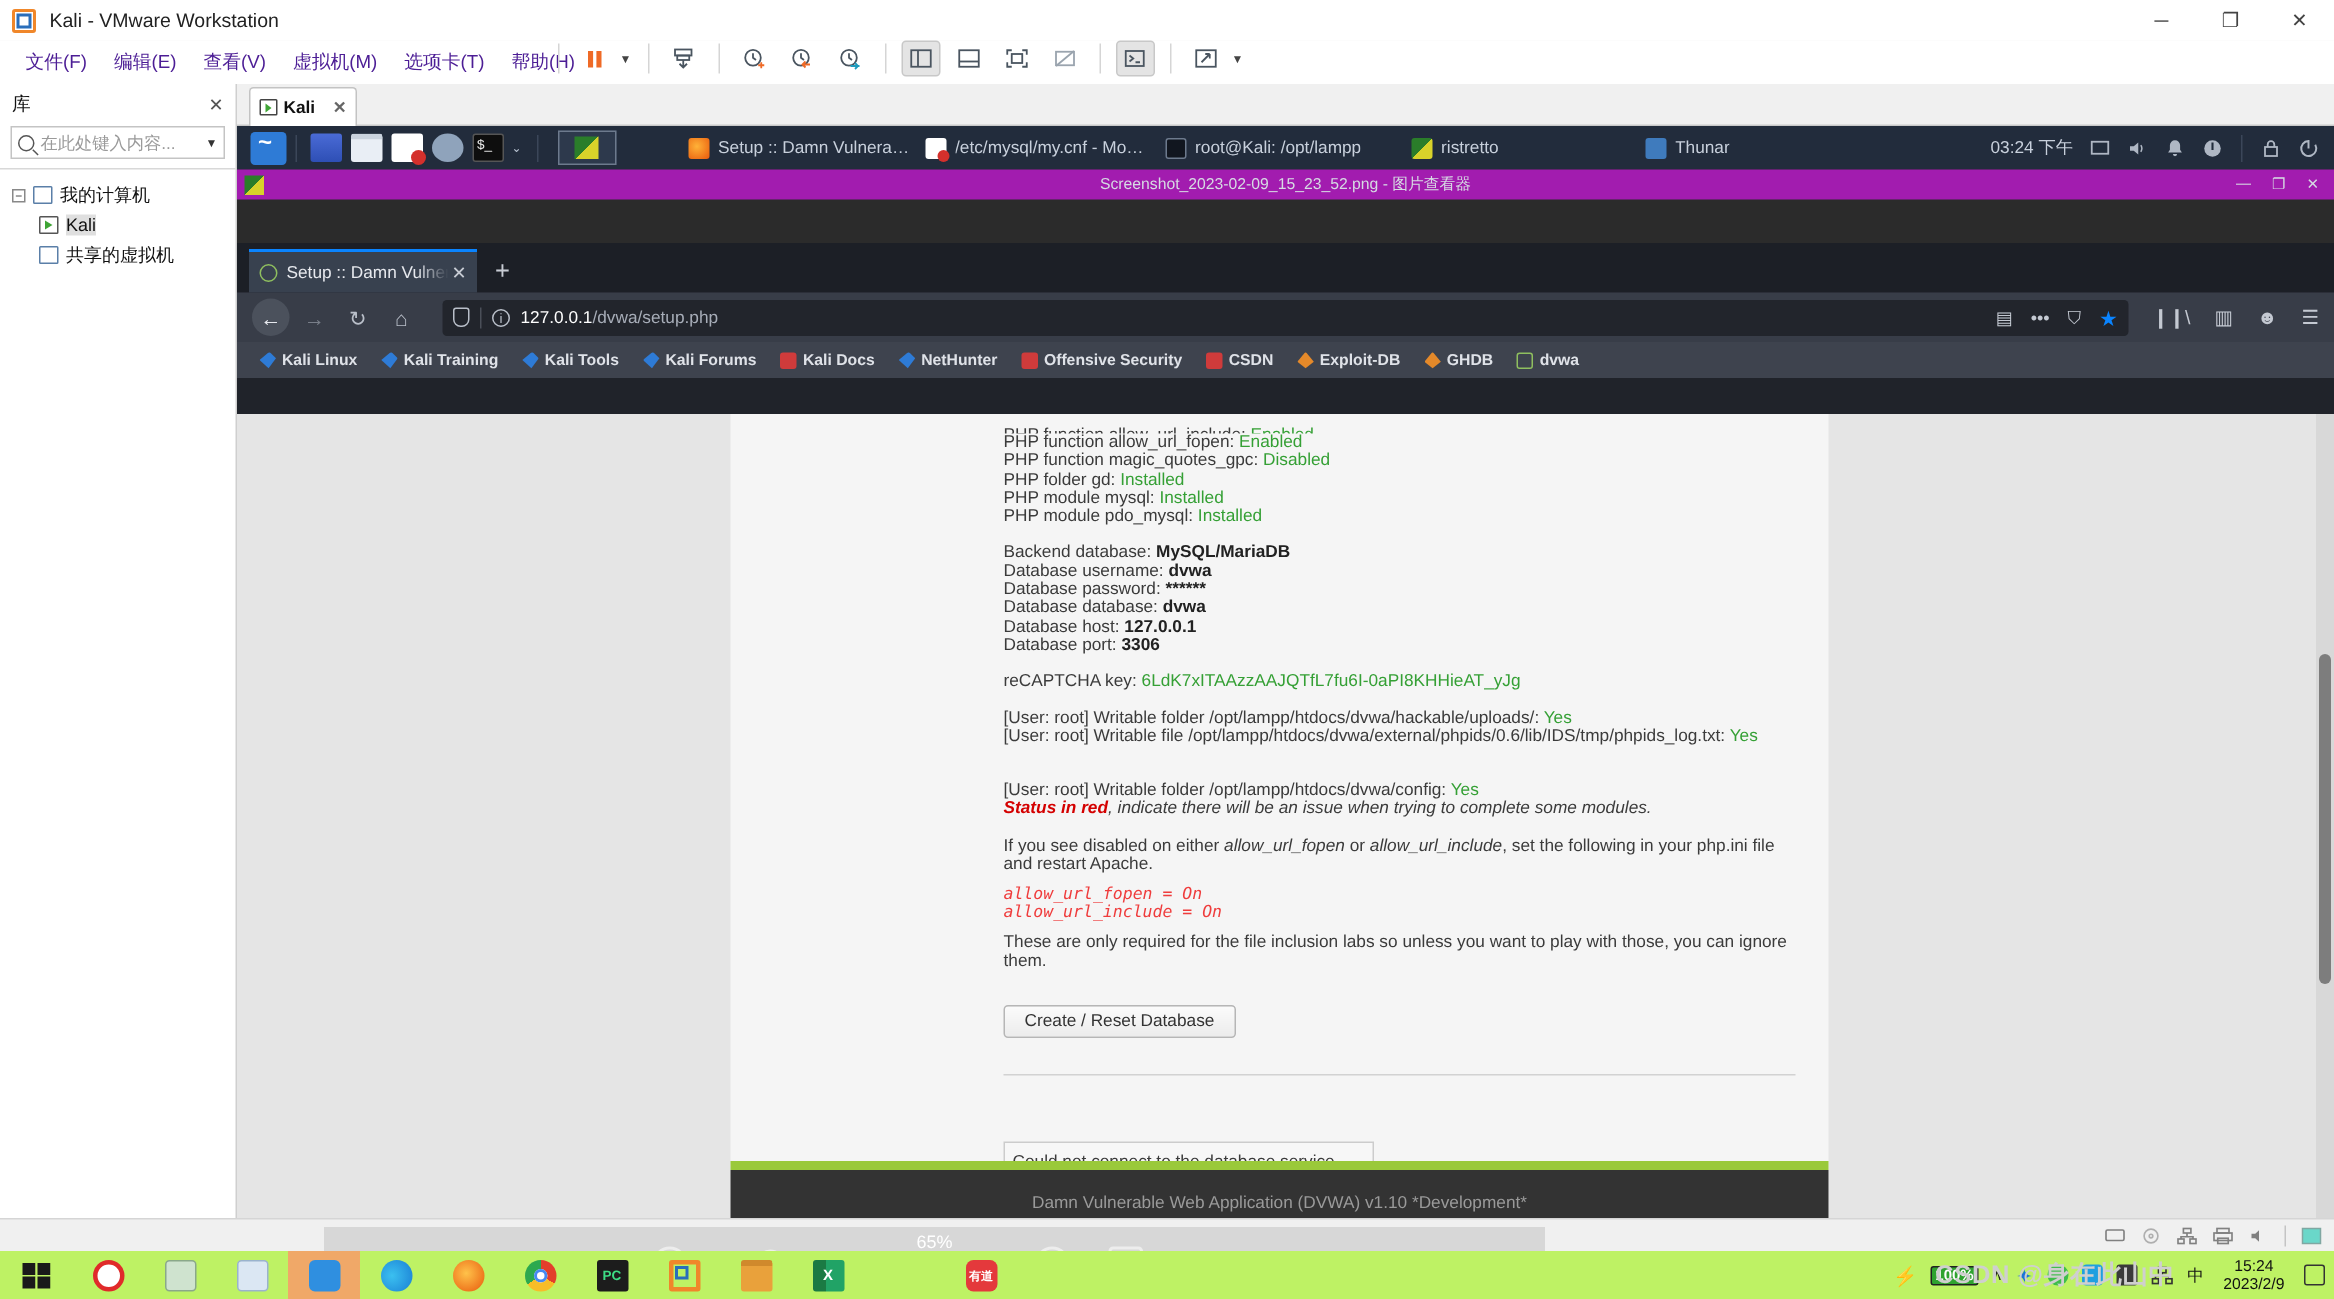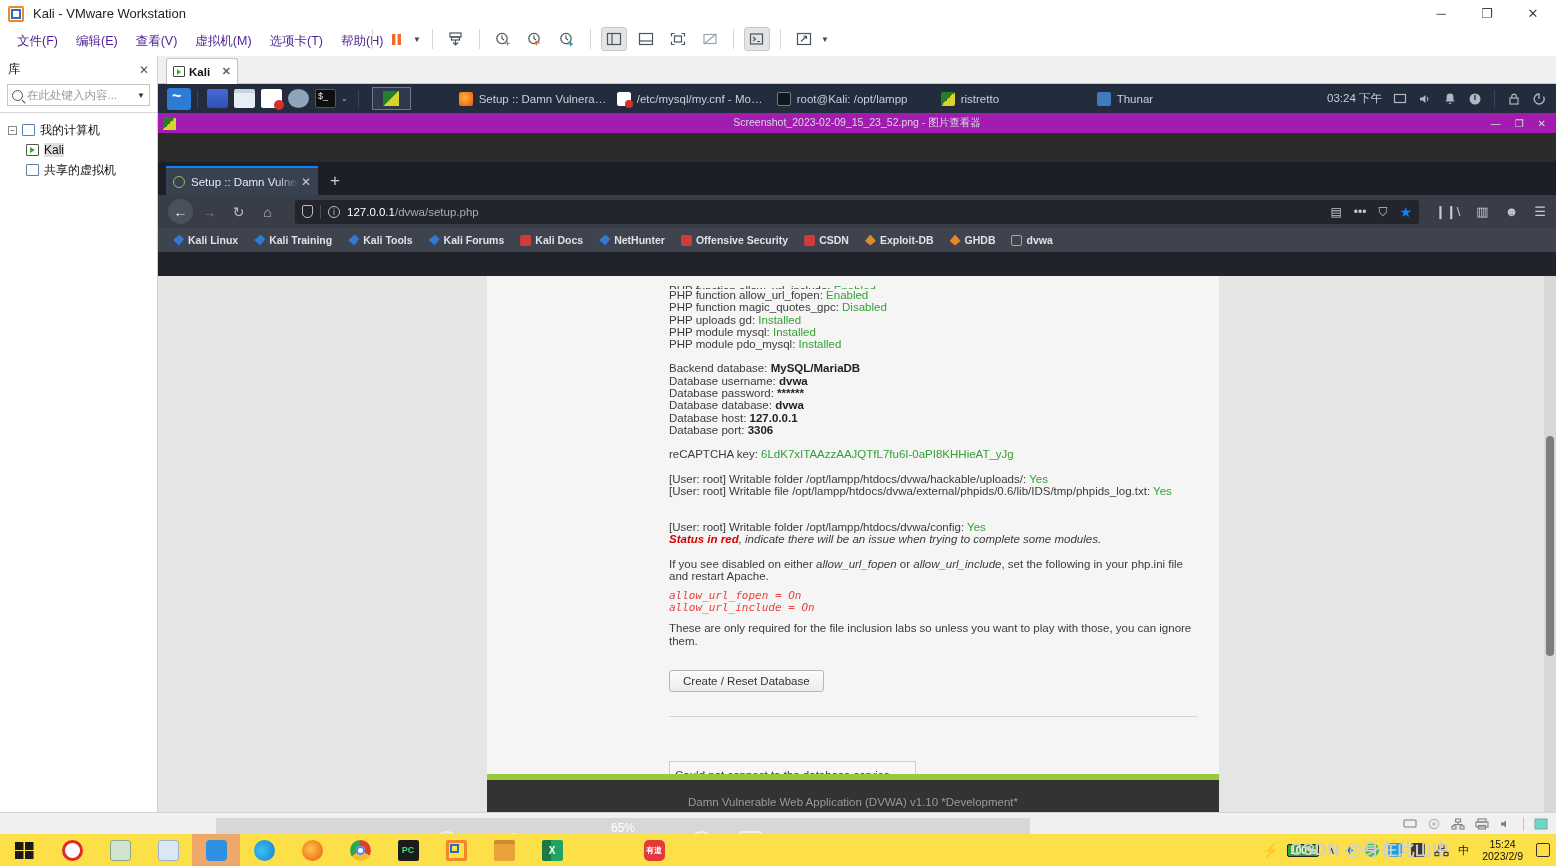--- a/index.html
+++ b/index.html
@@ -219,21 +219,21 @@
   .ivb { width:23px; height:23px; border:2px solid rgba(255,255,255,.55); border-radius:50%;
     color:rgba(255,255,255,.8); font-size:15px; display:flex; align-items:center; justify-content:center; }
   .ivb.sq { border-radius:3px; font-size:11px; }
   .iv-slider { width:180px; height:3px; background:rgba(255,255,255,.55); position:relative; }
   .iv-slider .knob { position:absolute; left:20px; top:-8px; width:19px; height:19px;
     background:rgba(255,255,255,.55); border-radius:50%; }
   .iv-arrow { color:rgba(255,255,255,.5); font-size:26px; }
 
   
   .taskbar { position:absolute; left:0; top:834px; width:1556px; height:32px;
-    background:#fde047; display:flex; align-items:center; }
+    background:#bef264; display:flex; align-items:center; }
   .tb-item { width:48px; height:32px; display:flex; align-items:center; justify-content:center; flex:none; }
   .tb-item.hl { background:#f0a868; }
   .ic { width:21px; height:21px; border-radius:3px; position:relative; }
   .ic-opera { background:#fff; border:3px solid #e02a2a; border-radius:50%; }
   .ic-editor { background:#cfe3cf; border:1px solid #8aa88a; }
   .ic-notepad { background:#dbe7f3; border:1px solid #9ab3cd; }
   .ic-blue { background:#2f8fe0; border-radius:4px; }
   .ic-edge { background:radial-gradient(circle at 35% 50%,#3bc0f0,#1a7fd4); border-radius:50%; }
   .ic-ff { background:radial-gradient(circle at 42% 42%,#ffc24a,#e8590c); border-radius:50%; }
   .ic-chrome { background:conic-gradient(#e33e2b 0 33%,#f7bd28 0 66%,#2ca94f 0 100%); border-radius:50%; }
@@ -564,21 +564,21 @@
             </span>
         </div>
 
         <div class="page">
           <div class="page-col">
             <div class="page-inner">
 
               <div class="ln" style="height:5px;overflow:hidden;color:#3b3b3b"><span>PHP function allow_url_include:</span> <span class="ok">Enabled</span></div>
               <div class="ln"><span>PHP function allow_url_fopen:</span> <span class="ok">Enabled</span></div>
               <div class="ln"><span>PHP function magic_quotes_gpc:</span> <span class="ok">Disabled</span></div>
-              <div class="ln"><span>PHP uploads gd:</span> <span class="ok">Installed</span></div>
+              <div class="ln"><span>PHP folder gd:</span> <span class="ok">Installed</span></div>
               <div class="ln"><span>PHP module mysql:</span> <span class="ok">Installed</span></div>
               <div class="ln"><span>PHP module pdo_mysql:</span> <span class="ok">Installed</span></div>
 
               <div class="gap"></div>
 
               <div class="ln"><span>Backend database:</span> <span class="bold">MySQL/MariaDB</span></div>
               <div class="ln"><span>Database username:</span> <span class="bold">dvwa</span></div>
               <div class="ln"><span>Database password:</span> <span class="bold">******</span></div>
               <div class="ln"><span>Database database:</span> <span class="bold">dvwa</span></div>
               <div class="ln"><span>Database host:</span> <span class="bold">127.0.0.1</span></div>

